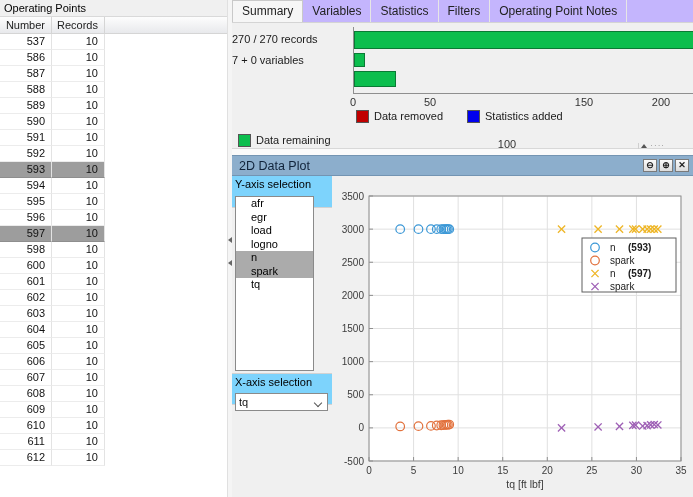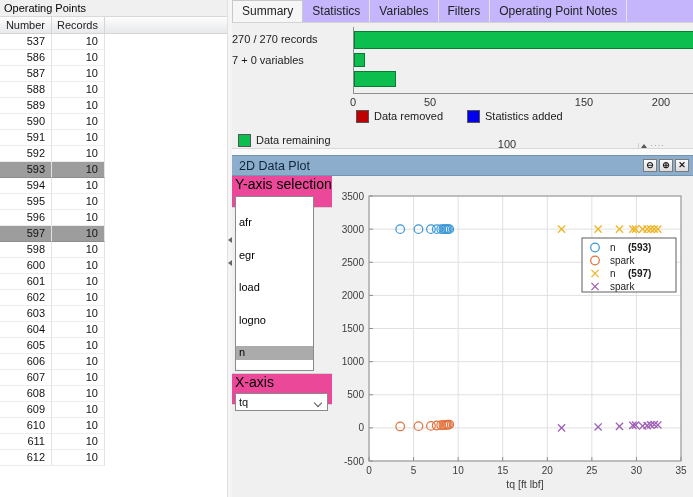--- a/index.html
+++ b/index.html
@@ -49,24 +49,24 @@
   .hdots { color:#999; font-size:8px; line-height:4px; letter-spacing:1px; }
 
   
   .plot-titlebar { position:relative; height:21px; background:#8caecc; border-top:1px solid #7394b2; border-bottom:1px solid #7394b2; display:flex; align-items:center; }
   .plot-titlebar .ttl { font-size:12.5px; color:#10233a; padding-left:7px; }
   .winbtns { position:absolute; right:4px; top:3px; display:flex; gap:2px; }
   .winbtn { width:14px; height:13px; background:linear-gradient(#fbfbfb,#dcdcdc); border:1px solid #7a7a7a; font-size:9px; line-height:11px; text-align:center; color:#222; font-weight:bold; }
 
   .plot-body { position:relative; height:321px; background:#f0f0f0; }
   .controls { position:absolute; left:0; top:0; width:100px; height:321px; }
-  .ctl-label { height:32px; line-height:17px; padding-left:3px; font-size:14px; color:#000; background:#ec4899; border-bottom:1px solid #d2d2d2; }
+  .ctl-label { height:32px; line-height:17px; padding-left:3px; font-size:11px; color:#000; background:#7dd3fc; border-bottom:1px solid #d2d2d2; }
   .ctl-label.xl { position:absolute; top:197px; left:0; right:0; border-top:1px solid #d2d2d2; }
   .ylist { position:absolute; left:3px; top:20px; width:79px; height:175px; background:#fff; border:1px solid #8a8a8a; overflow:hidden; }
-  .yitem { height:13.5px; line-height:13.5px; padding-left:3px; color:#000;margin-top:19px; }
+  .yitem { height:13.5px; line-height:13.5px; padding-left:15px; color:#000; }
   .yitem.sel { background:#ababab; }
   .dropdown { position:absolute; left:3px; top:217px; width:93px; height:18px; background:#fff; border:1px solid #8a8a8a; line-height:16px; padding-left:3px; }
   .chev { position:absolute; right:5px; top:6px; width:7px; height:7px; }
   .chev::before { content:""; position:absolute; left:0; top:0; width:5px; height:5px; border-left:1.5px solid #555; border-bottom:1.5px solid #555; transform:rotate(-45deg); }
 
   svg.scatter { position:absolute; left:100px; top:0; }
   svg text { font-family:"Liberation Sans", sans-serif; }
 </style>
 </head>
 <body>
@@ -193,22 +193,22 @@
 
   <div class="vsplit">
     <div class="arr-left" style="top:237px"></div>
     <div class="arr-left" style="top:260px"></div>
   </div>
 
   <div class="right">
 
     <div class="tabbar" id="tabbar">
         <div class="tab active">Summary</div>
+        <div class="tab">Variables</div>
         <div class="tab">Statistics</div>
-        <div class="tab">Variables</div>
         <div class="tab">Filters</div>
         <div class="tab">Operating Point Notes</div>
       </div>
 
     <div class="summary-pane" id="summary-pane">
       <div class="axisline"></div>
     <div class="sum-label" style="top: 10px;">270 / 270 records</div>
         <div class="sum-label" style="top: 31px;">7 + 0 variables</div>
         <div class="barzone">
           <div class="zeroline"></div>

